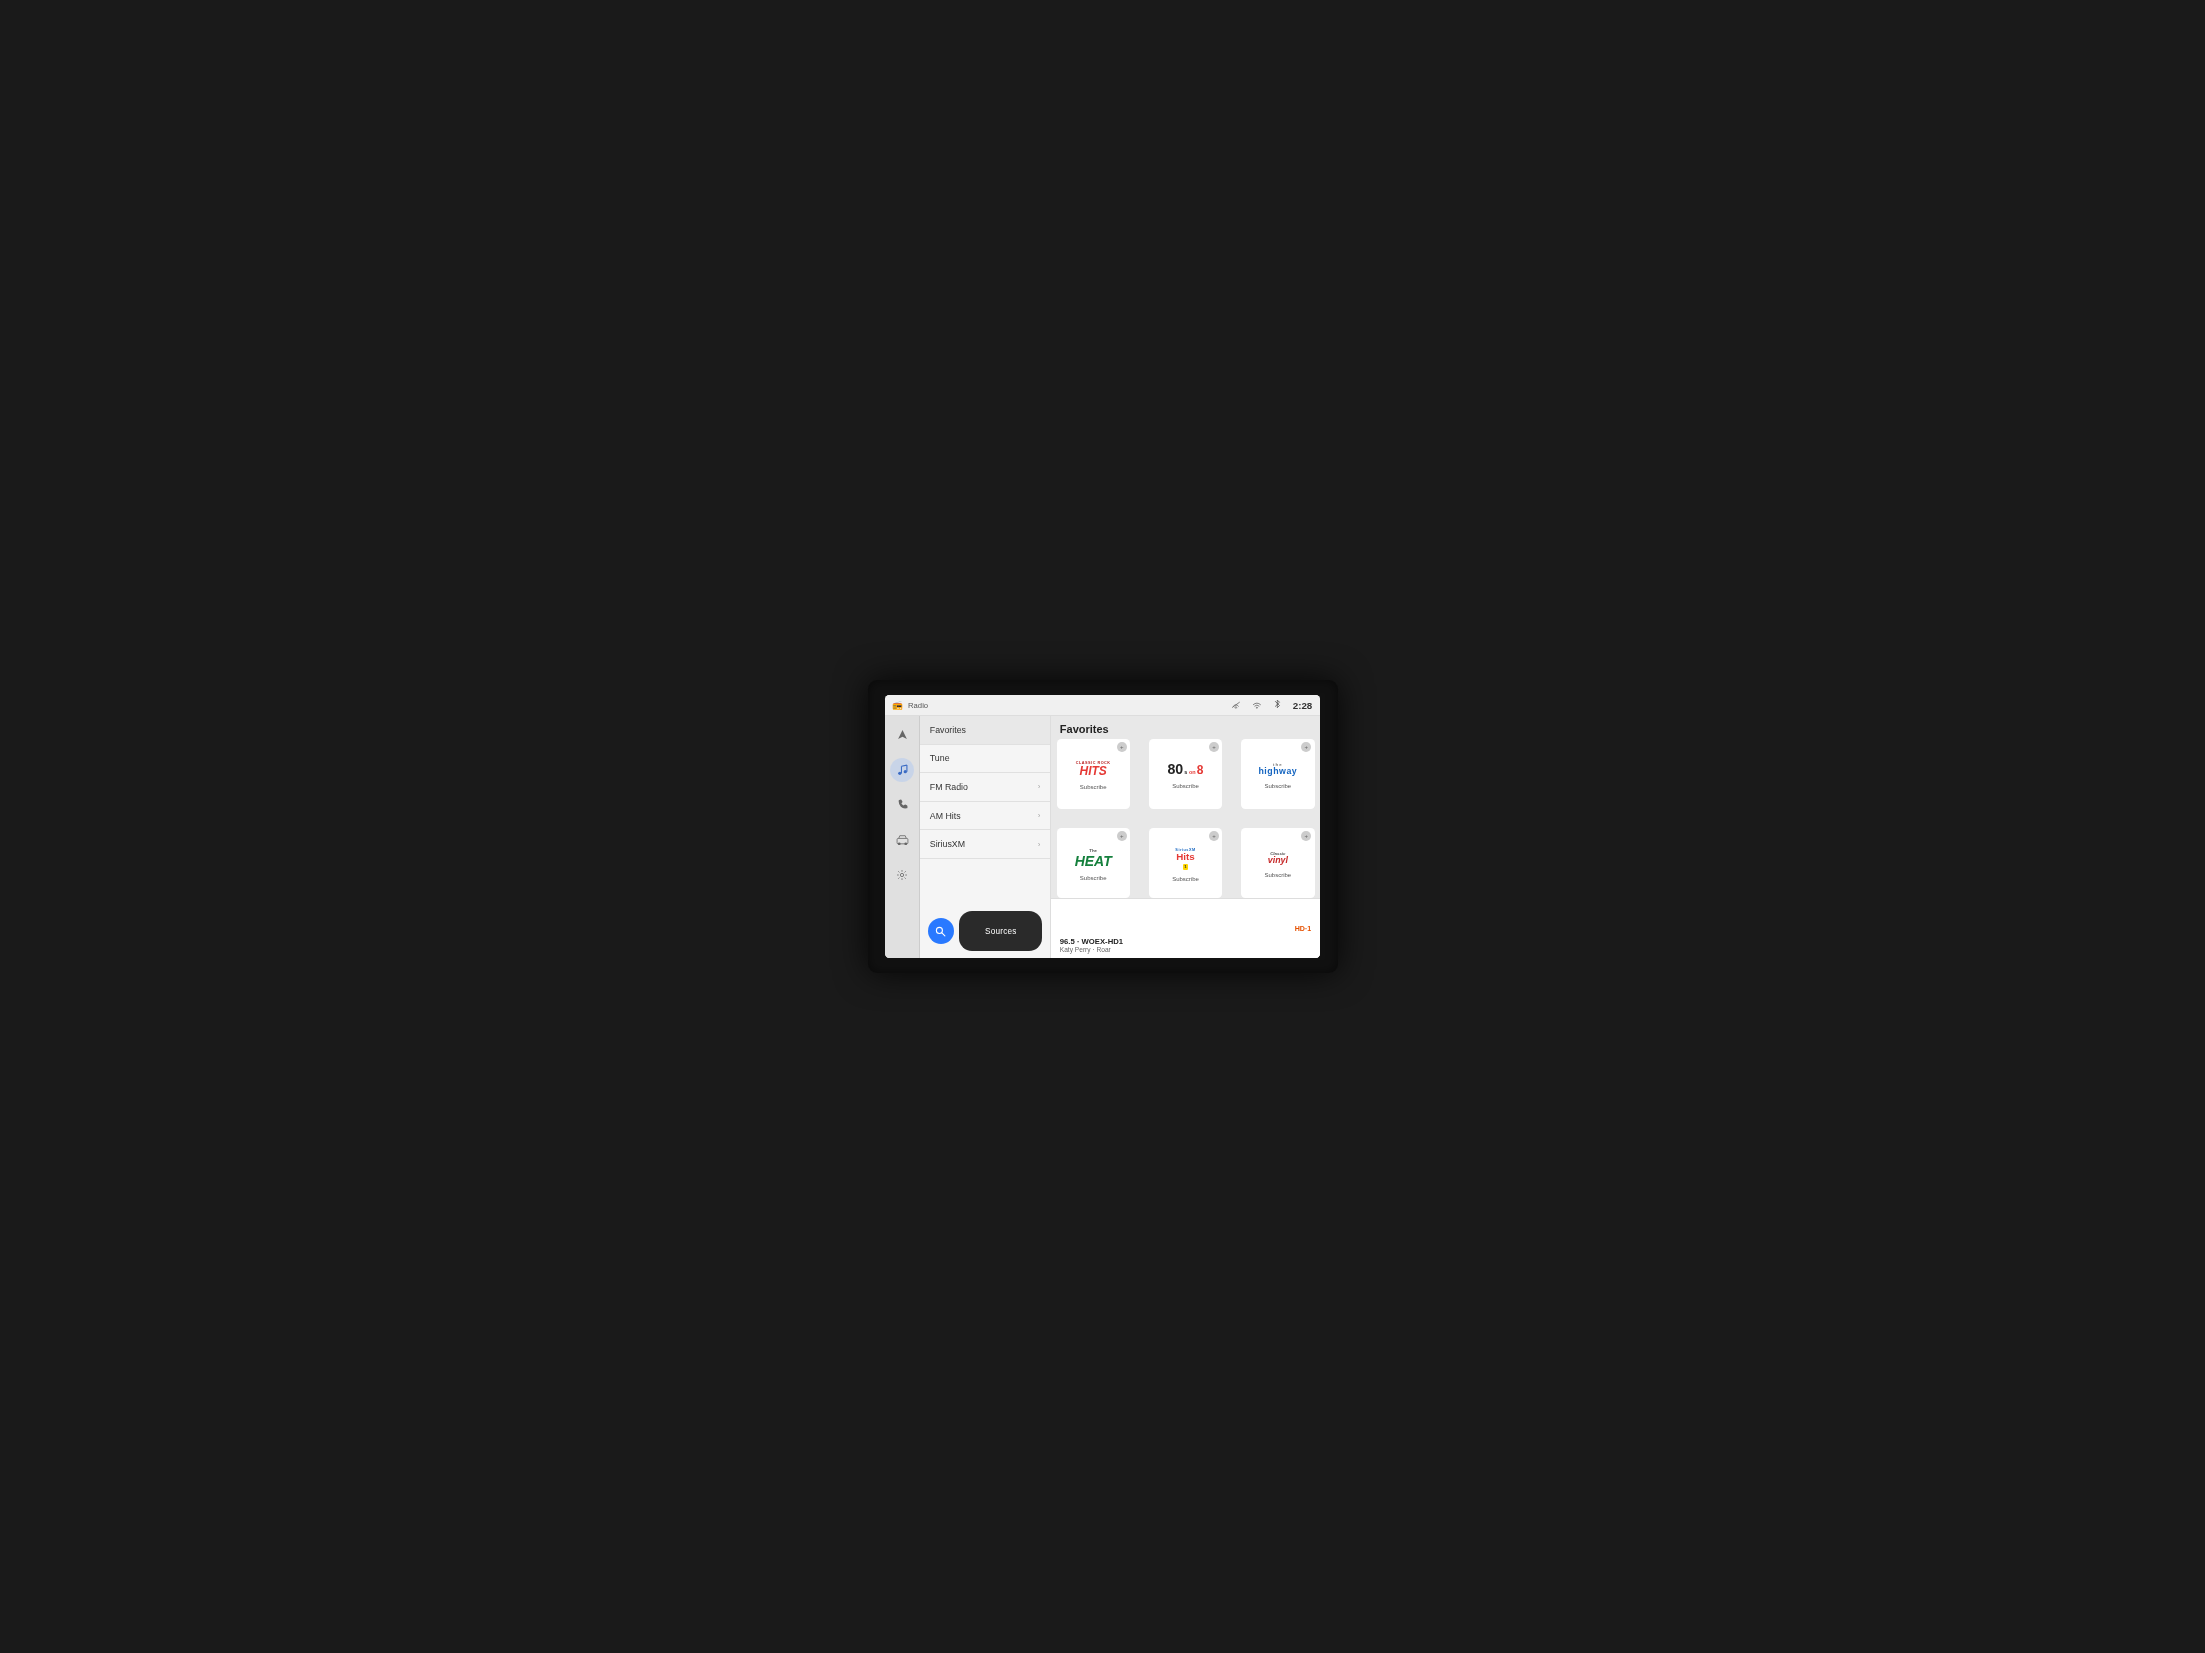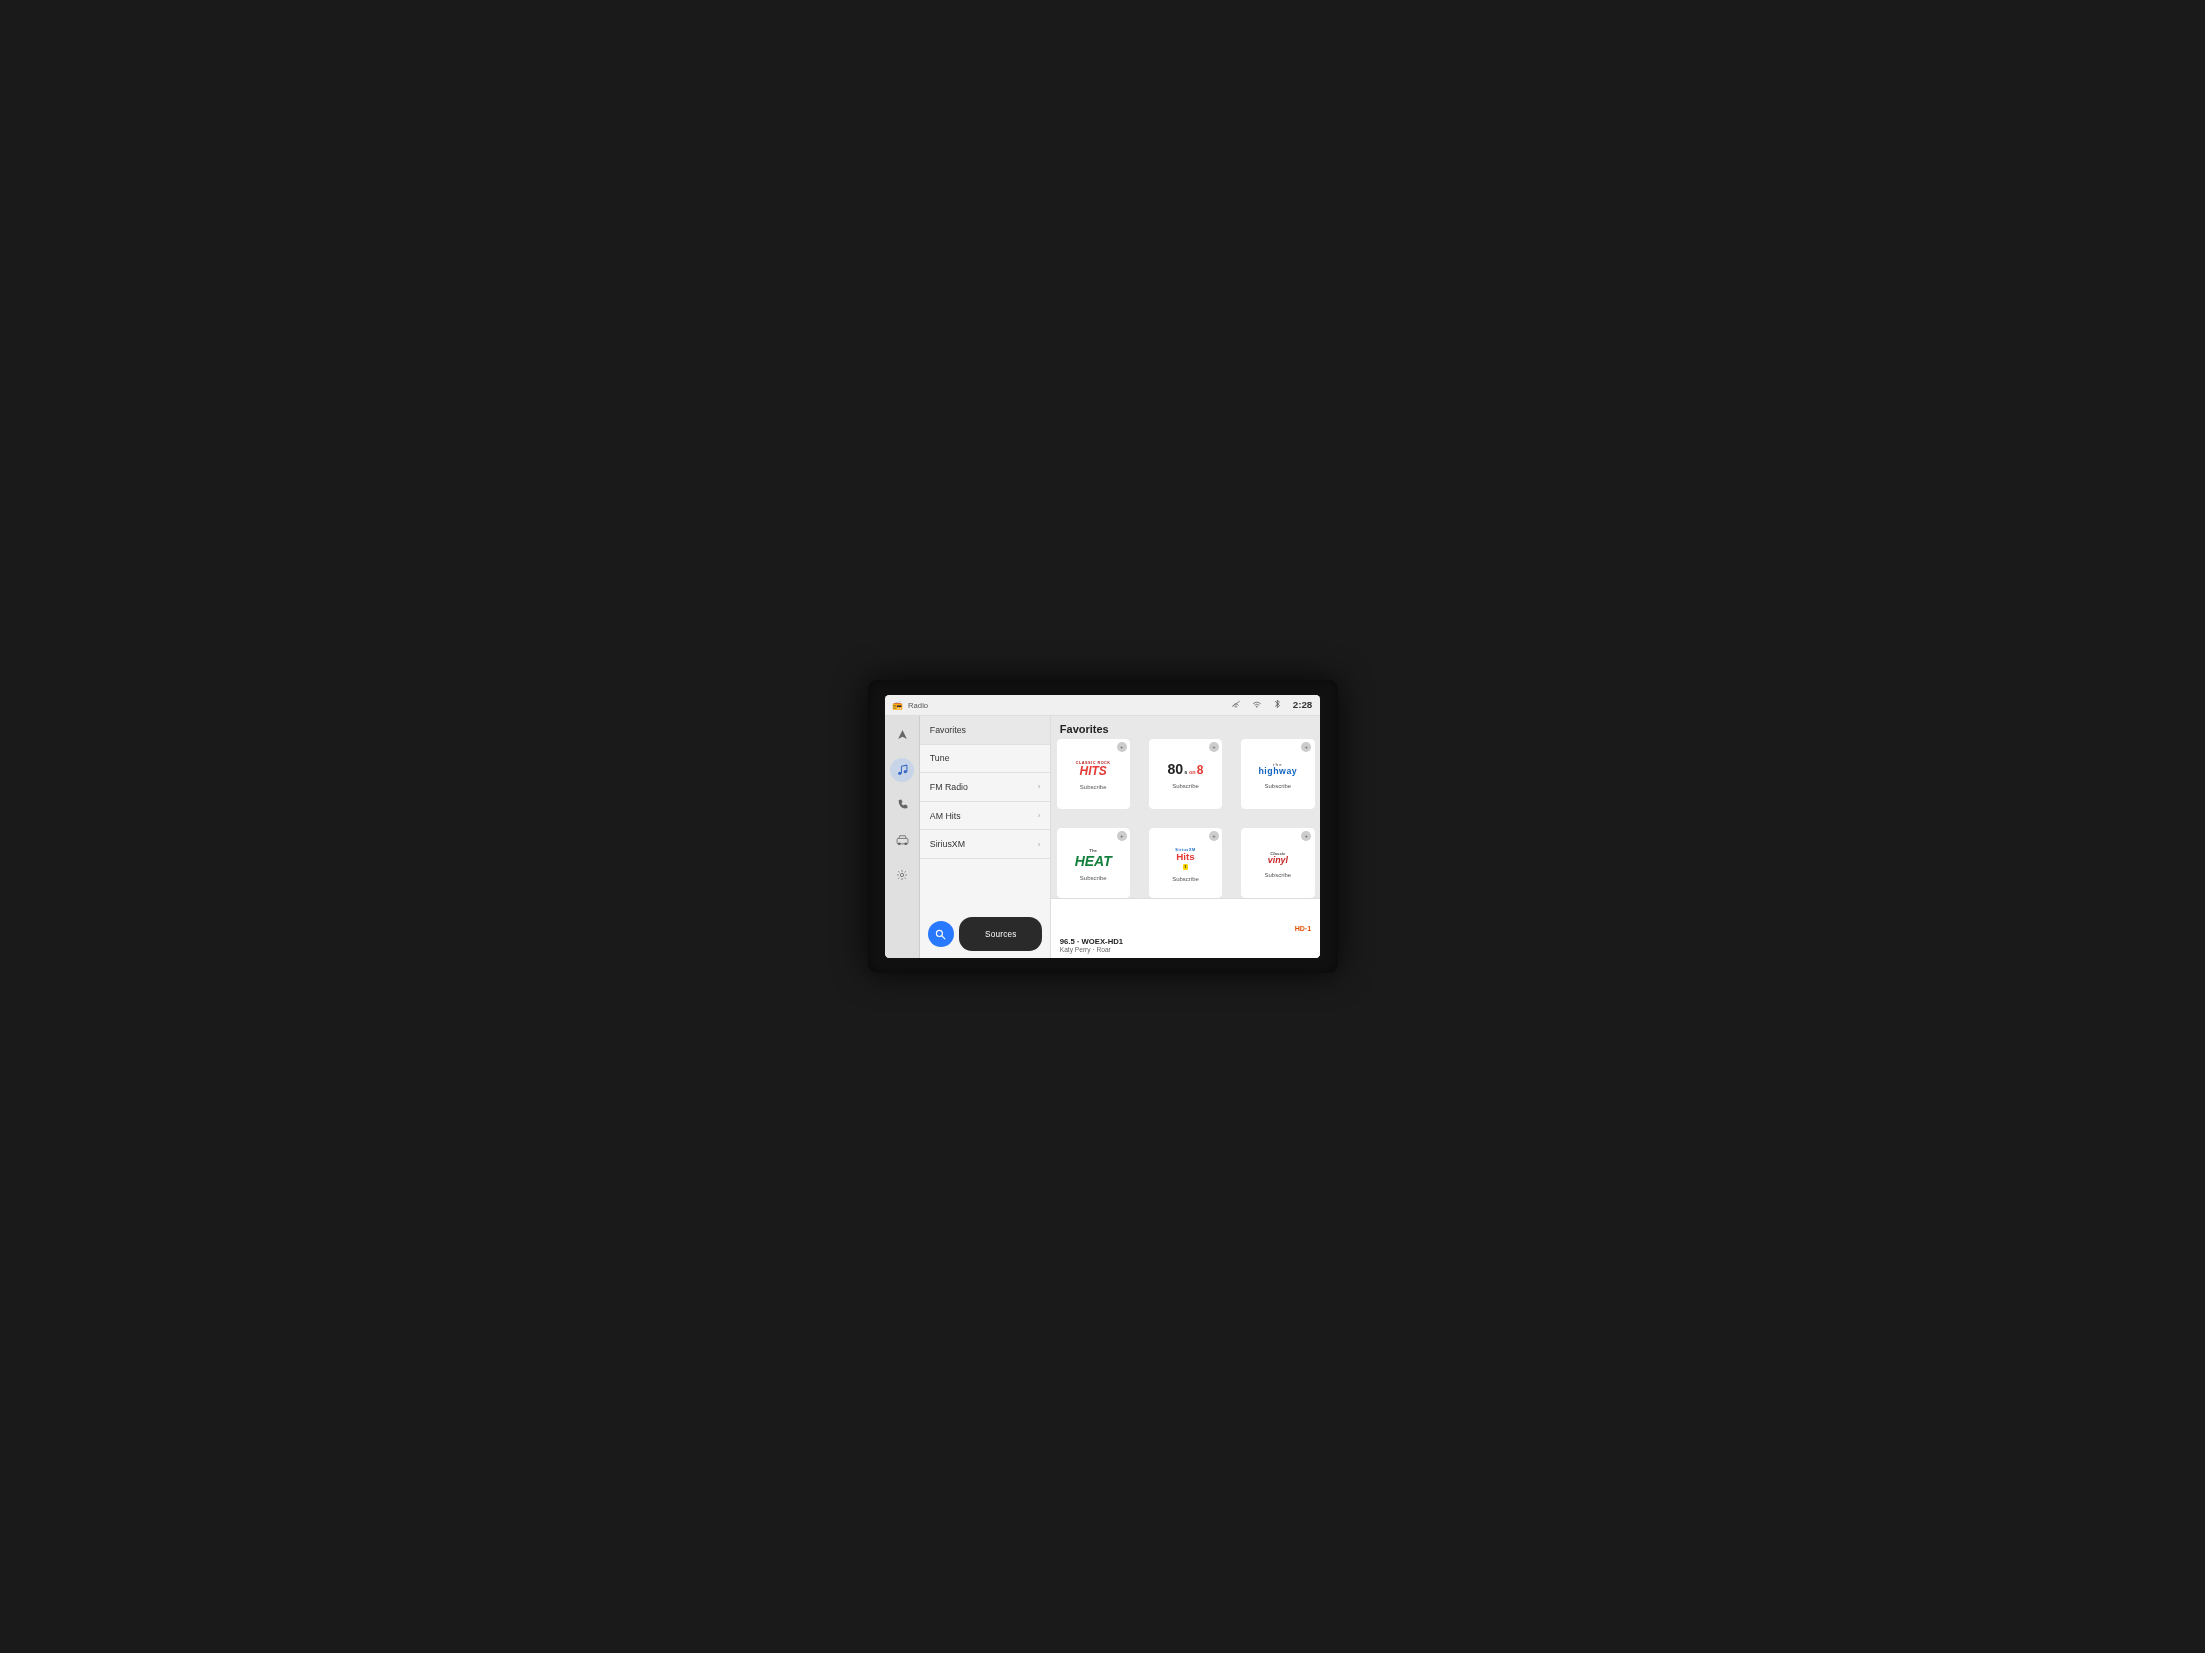--- a/index.html
+++ b/index.html
@@ -51,21 +51,21 @@
     }
 
     .radio-icon {
       font-size: 8.8px;
       color: #666;
     }
 
     .top-bar-right {
       margin-left: auto;
       display: flex;
-      align-items: center;
+      align-items: flex-end;
       gap: 12px;
       color: #444;
       font-size: 7.1px;
     }
 
     .status-icon {
       font-size: 7.7px;
       color: #555;
     }
 
@@ -159,21 +159,21 @@
       align-items: center;
       justify-content: center;
       cursor: pointer;
       color: white;
       font-size: 11px;
       flex-shrink: 0;
     }
 
     .sources-btn {
       flex: 1;
-      height: 34px;
+      height: 40px;
       border-radius: 13px;
       background: #2a2a2a;
       border: none;
       color: white;
       font-size: 8.2px;
       font-weight: 500;
       cursor: pointer;
       letter-spacing: 0.2px;
     }
 

